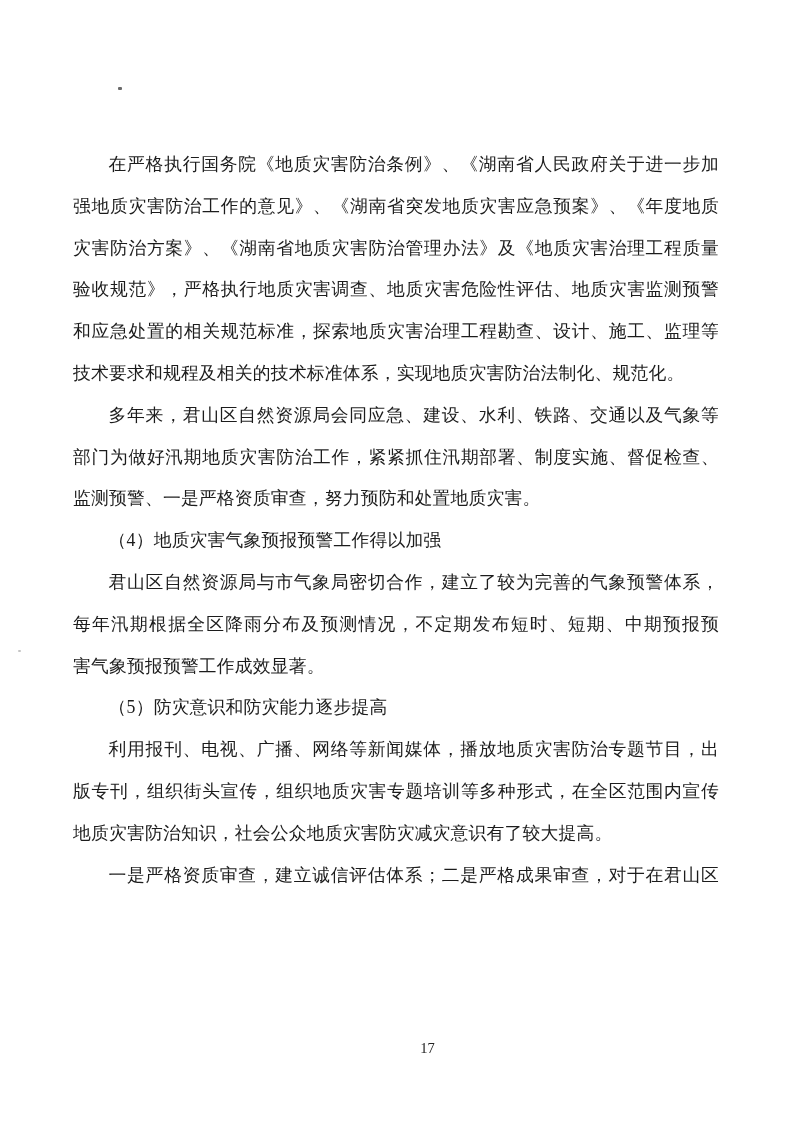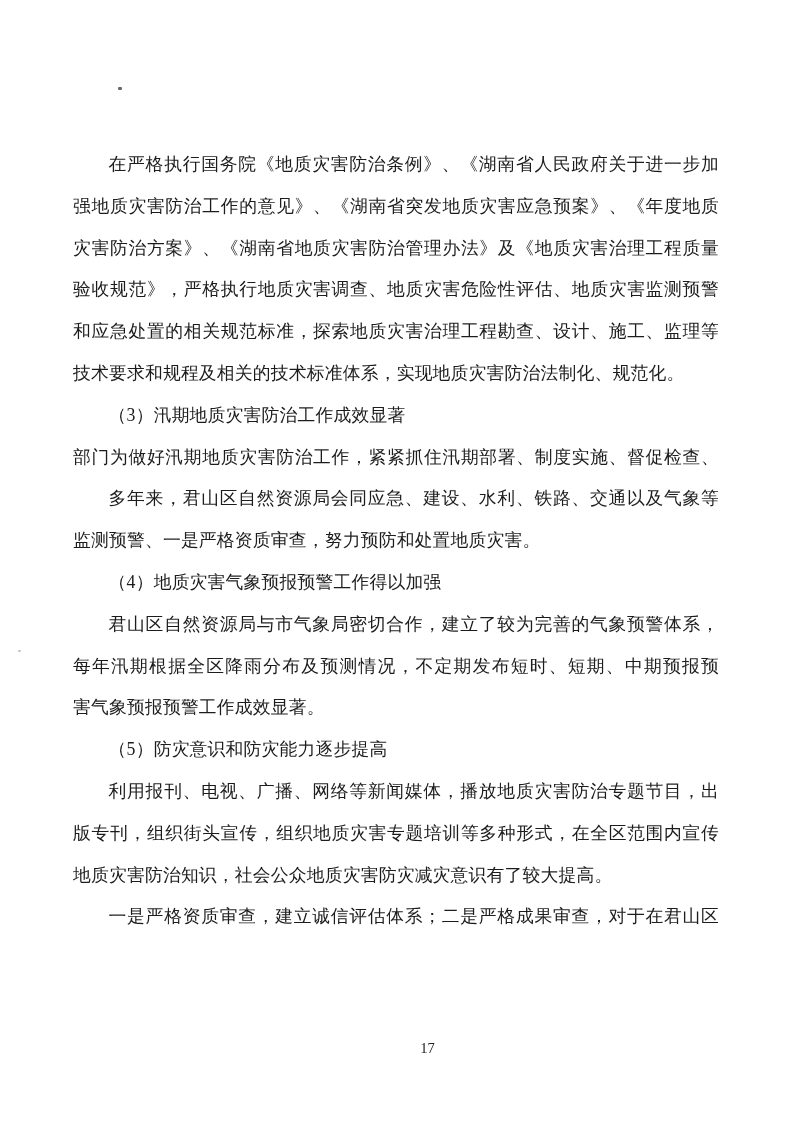--- a/index.html
+++ b/index.html
@@ -69,23 +69,22 @@
   <div class="speck s1"></div>
   <div class="speck s2"></div>
 
   <main class="text-block" id="text-block">
       <div class="line indent justify">在严格执行国务院《地质灾害防治条例》、《湖南省人民政府关于进一步加</div>
       <div class="line justify">强地质灾害防治工作的意见》、《湖南省突发地质灾害应急预案》、《年度地质</div>
       <div class="line justify">灾害防治方案》、《湖南省地质灾害防治管理办法》及《地质灾害治理工程质量</div>
       <div class="line justify">验收规范》，严格执行地质灾害调查、地质灾害危险性评估、地质灾害监测预警</div>
       <div class="line justify">和应急处置的相关规范标准，探索地质灾害治理工程勘查、设计、施工、监理等</div>
       <div class="line">技术要求和规程及相关的技术标准体系，实现地质灾害防治法制化、规范化。</div>
-      <div class="line indent">（3）汛期地质灾害防治工作成效显著</div>
+      <div class="line indent justify">多年来，君山区自然资源局会同应急、建设、水利、铁路、交通以及气象等</div>
       <div class="line justify">部门为做好汛期地质灾害防治工作，紧紧抓住汛期部署、制度实施、督促检查、</div>
-      <div class="line indent justify">多年来，君山区自然资源局会同应急、建设、水利、铁路、交通以及气象等</div>
       <div class="line">监测预警、一是严格资质审查，努力预防和处置地质灾害。</div>
       <div class="line indent">（4）地质灾害气象预报预警工作得以加强</div>
       <div class="line indent justify">君山区自然资源局与市气象局密切合作，建立了较为完善的气象预警体系，</div>
       <div class="line justify">每年汛期根据全区降雨分布及预测情况，不定期发布短时、短期、中期预报预警，</div>
       <div class="line">害气象预报预警工作成效显著。</div>
       <div class="line indent">（5）防灾意识和防灾能力逐步提高</div>
       <div class="line indent justify">利用报刊、电视、广播、网络等新闻媒体，播放地质灾害防治专题节目，出</div>
       <div class="line justify">版专刊，组织街头宣传，组织地质灾害专题培训等多种形式，在全区范围内宣传</div>
       <div class="line">地质灾害防治知识，社会公众地质灾害防灾减灾意识有了较大提高。</div>
       <div class="line indent justify">一是严格资质审查，建立诚信评估体系；二是严格成果审查，对于在君山区</div>

